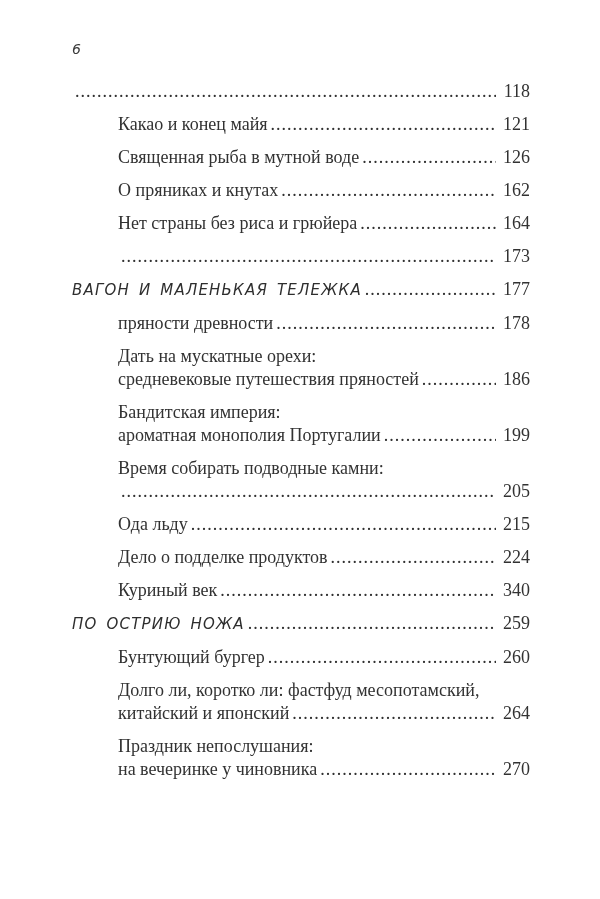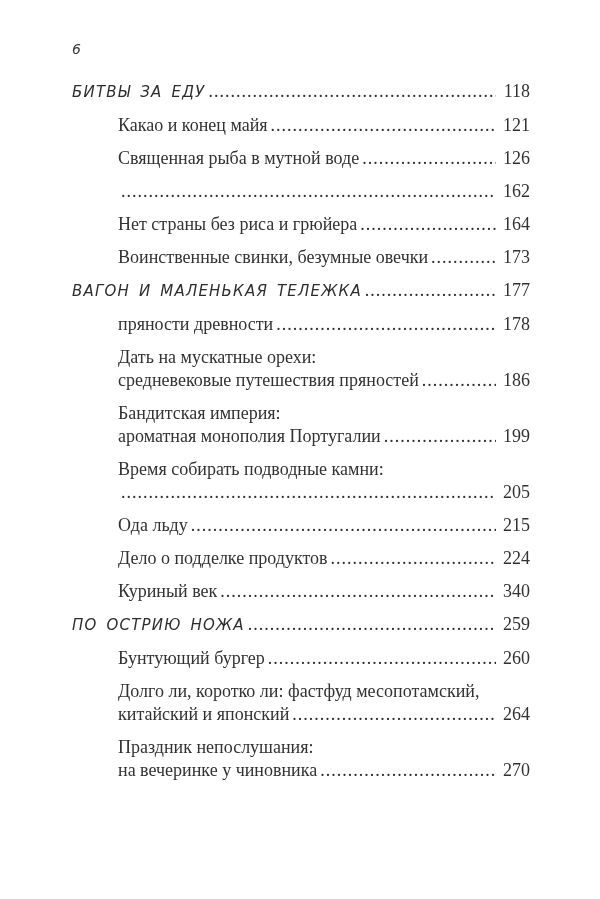--- a/index.html
+++ b/index.html
@@ -74,21 +74,20 @@
 </style>
 </head>
 <body>
 
 <div class="page">
   <div class="pagenum">6</div>
 
   <div>
   <div class="section">
     <div class="section-head row">
-      <span class="section-title">БИТВЫ ЗА ЕДУ</span>
       <span class="dots">................................................................................................................................................................</span>
       <span class="pg">118</span>
     </div>
     <div class="entries">
   <div class="entry">
 
     <div class="row">
       <span class="txt">Какао и конец майя</span>
       <span class="dots">................................................................................................................................................................</span>
       <span class="pg">121</span>
@@ -100,38 +99,38 @@
     <div class="row">
       <span class="txt">Священная рыба в мутной воде</span>
       <span class="dots">................................................................................................................................................................</span>
       <span class="pg">126</span>
     </div>
   </div>
 
   <div class="entry">
 
     <div class="row">
+      <span class="txt">О пряниках и кнутах</span>
       <span class="dots">................................................................................................................................................................</span>
       <span class="pg">162</span>
     </div>
   </div>
 
   <div class="entry">
 
     <div class="row">
       <span class="txt">Нет страны без риса и грюйера</span>
       <span class="dots">................................................................................................................................................................</span>
       <span class="pg">164</span>
     </div>
   </div>
 
   <div class="entry">
 
     <div class="row">
-      <span class="txt">Воинственные свинки, безумные овечки</span>
       <span class="dots">................................................................................................................................................................</span>
       <span class="pg">173</span>
     </div>
   </div>
 </div>
   </div>
 
   <div class="section">
     <div class="section-head row">
       <span class="section-title">ВАГОН И МАЛЕНЬКАЯ ТЕЛЕЖКА</span>

